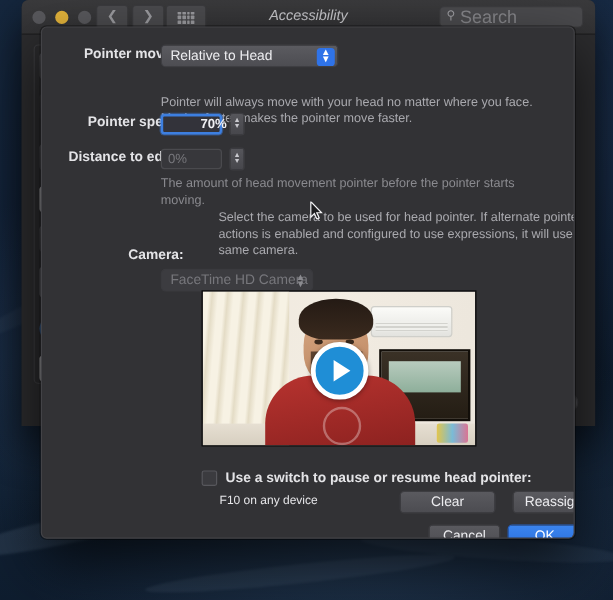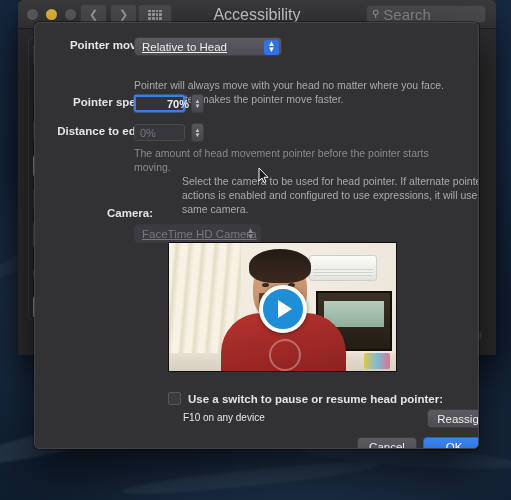--- a/index.html
+++ b/index.html
@@ -59,21 +59,21 @@
     display:flex;align-items:center;justify-content:center;
   }
   .griddots{
     width:14px;height:10px;
     display:grid;grid-template-columns:repeat(4,1fr);grid-template-rows:repeat(3,1fr);
     gap:1px;
   }
   .griddots i{background:#9a9a9e;border-radius:.5px;display:block;}
   .win-title{
     position:absolute;left:0;right:0;top:6px;text-align:center;
-    color:#c6c6ca;font-size:16px;font-weight:400;
+    color:#c6c6ca;font-size:12px;font-weight:400;font-style:italic;
   }
   .searchbox{
     position:absolute;right:10px;top:5px;width:120px;height:18px;
     background:#4a4a4d;border:1px solid #3c3c3f;border-radius:4px;
     display:flex;align-items:center;gap:4px;padding:0 5px;
     box-sizing:border-box;
   }
   .searchbox .sicon{color:#9d9da1;font-size:10px;line-height:1;}
   .searchbox .sph{color:#858589;font-size:15px;}
 
@@ -127,21 +127,21 @@
   }
   .helptext.dim{color:#8a8a8f;}
 
   
   .popup{
     position:relative;height:19px;border-radius:4px;
     background:linear-gradient(#5b5b60,#4d4d52);
     border:1px solid #3e3e42;
     display:flex;align-items:center;
     padding:0 22px 0 7px;box-sizing:border-box;
-    color:#ededf0;font-size:11.5px;white-space:nowrap;text-decoration:underline;
+    color:#ededf0;font-size:11.5px;white-space:nowrap;
   }
   .popup .stepper{
     position:absolute;right:2px;top:1.5px;width:15px;height:15px;border-radius:3px;
     background:#2f73e8;display:flex;flex-direction:column;
     align-items:center;justify-content:center;line-height:.72;
     color:#fff;font-size:8px;
   }
   .popup.disabled{
     background:#3c3c40;border-color:#3a3a3e;color:#77777c;
   }
@@ -402,20 +402,21 @@
         </div>
       </div>
 
       <div class="checkrow">
         <span class="cbox"></span>
         <span class="ctext">Use a switch to pause or resume head pointer:</span>
       </div>
 
       <div class="switchlabel">F10 on any device</div>
 
+      <div class="btn btn-clear">Clear</div>
       <div class="btn btn-reassign">Reassign...</div>
 
       <div class="btn primary btn-ok">OK</div>
       <div class="btn btn-cancel">Cancel</div>
 
     </div>
   </div>
 
   <svg class="cursor" viewBox="0 0 11 15">
     <path d="M1 0 L1 13 L4 10 L6 14.5 L8 13.6 L6 9.3 L10 9.3 Z" fill="#1c1c1e" stroke="#f2f2f4" stroke-width="1"></path>

